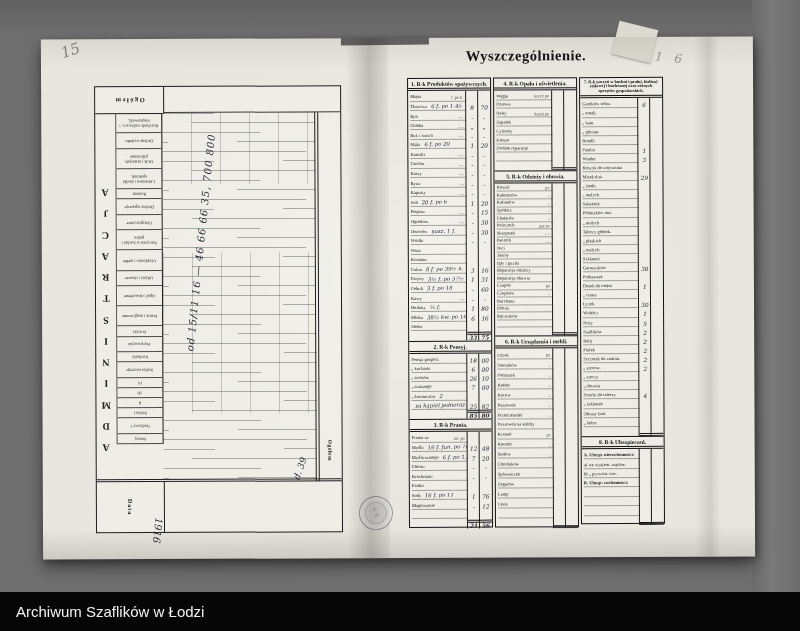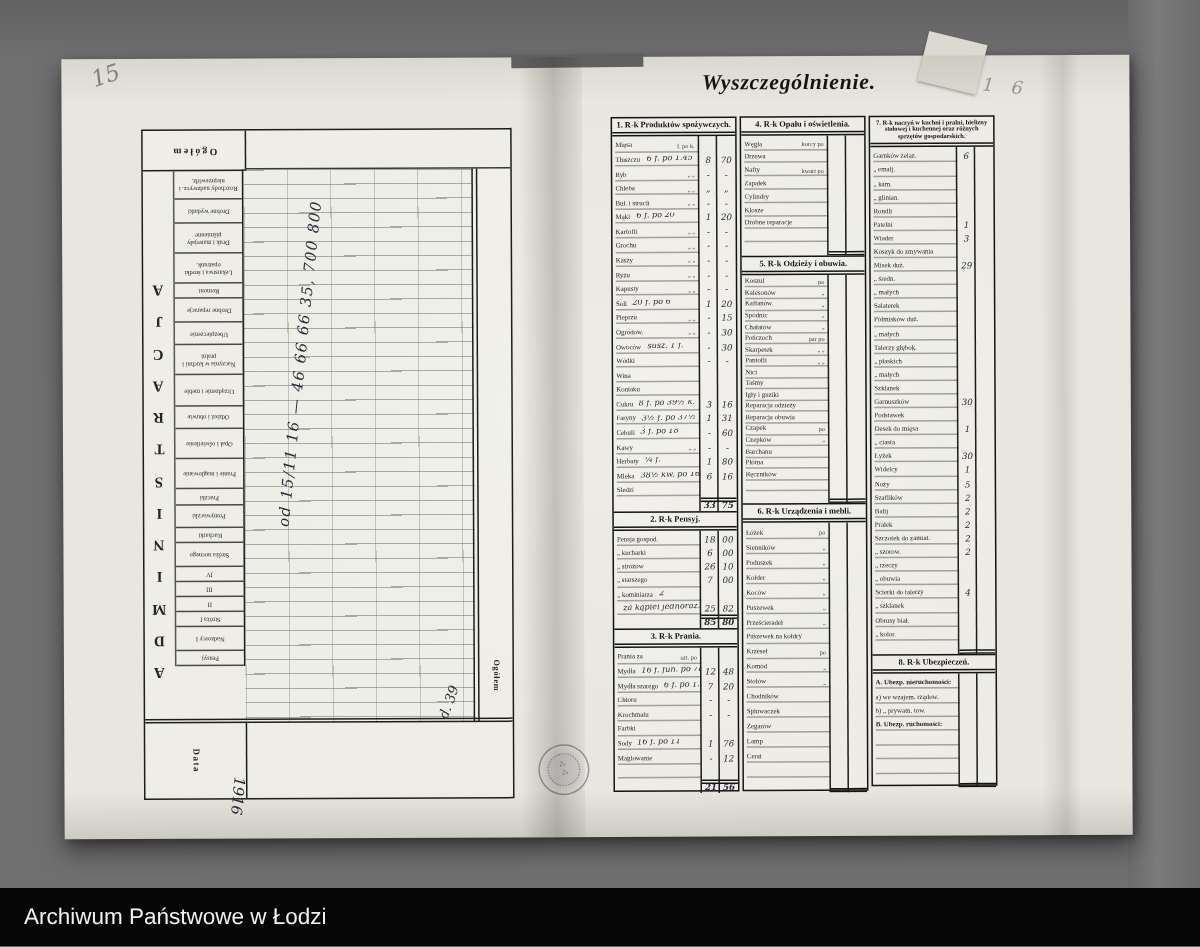--- a/index.html
+++ b/index.html
@@ -59,21 +59,21 @@
   #ldatarow .datacell{position:absolute;left:0;top:0;width:67px;height:100%;border-right:1px solid #1d1d1d;
     display:flex;align-items:center;justify-content:center;}
   #ldatarow .datacell .dlab{transform:rotate(90deg);font-size:6px;font-weight:bold;color:#242424;letter-spacing:1px;}
   .ink{font-family:"DejaVu Serif",serif;font-style:italic;color:#2b2b36;}
   #lhw-scrawl{position:absolute;left:-18px;top:150px;width:246px;text-align:center;
     font-size:10px;transform:rotate(-84deg);letter-spacing:1px;white-space:nowrap;}
   #lhw-date{position:absolute;left:48px;bottom:-4px;font-size:10px;transform:rotate(96deg);}
   #lhw-total{position:absolute;right:30px;bottom:58px;font-size:9px;transform:rotate(-70deg);}
   
   #rtitle{position:absolute;left:380px;top:10px;width:210px;text-align:center;
-    font-size:14.5px;font-weight:bold;color:#141414;letter-spacing:0.5px;font-style:italic;}
+    font-size:14.5px;font-weight:bold;color:#141414;letter-spacing:0.5px;}
   .block{position:absolute;border:1.6px solid #131313;box-sizing:border-box;background:rgba(252,251,247,.3);}
   #blockA{left:366px;top:40px;width:84px;height:450px;}
   #blockB{left:452px;top:40px;width:84px;height:450px;}
   #blockC{left:538px;top:40px;width:84px;height:447px;}
   .sect{position:relative;box-sizing:border-box;display:flex;flex-direction:column;overflow:hidden;}
   .sect + .sect{border-top:1.6px solid #131313;}
   .sec-h{font-weight:bold;font-size:5.6px;line-height:1.15;text-align:center;color:#131313;
     border-bottom:3px double #131313;padding:1.5px 1px 1px;}
   .sec-h.small{font-size:4.3px;}
   .rows{position:relative;flex:1;display:flex;flex-direction:column;padding:1px 0 0 2px;}
@@ -1263,15 +1263,15 @@
               <span class="m"></span>
             </div>
           </div>
         </div>
     </div>
 
     <div id="stamp"></div>
   </div>
 
   <div id="archbar">
-    <span>Archiwum Państwowe w Łodzi</span>
+    <span>Archiwum Szaflików w Łodzi</span>
   </div>
 </div>
 
 </body></html>

